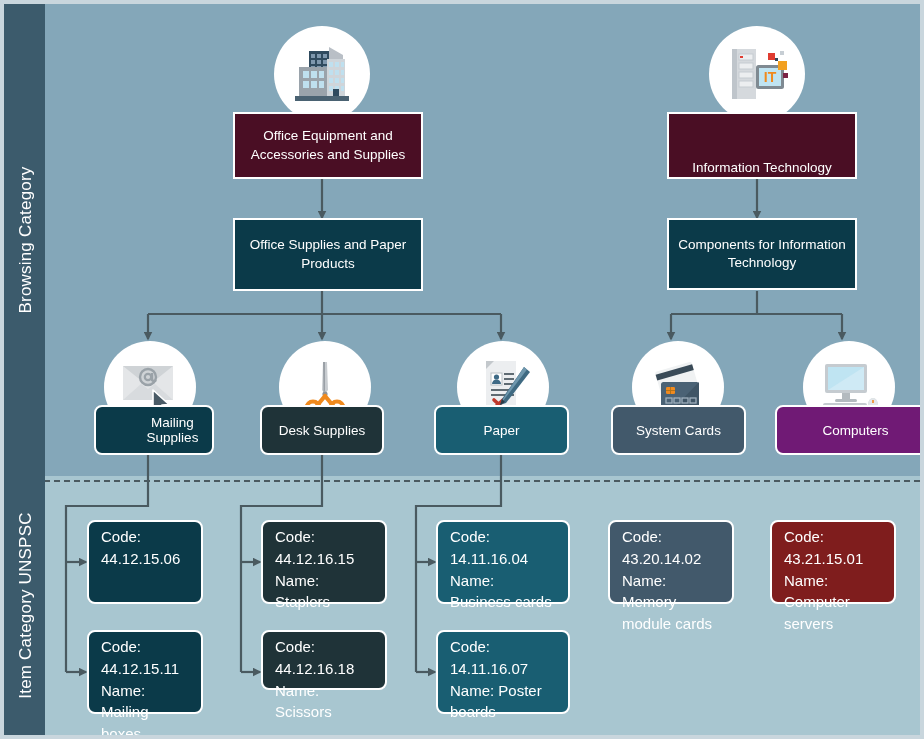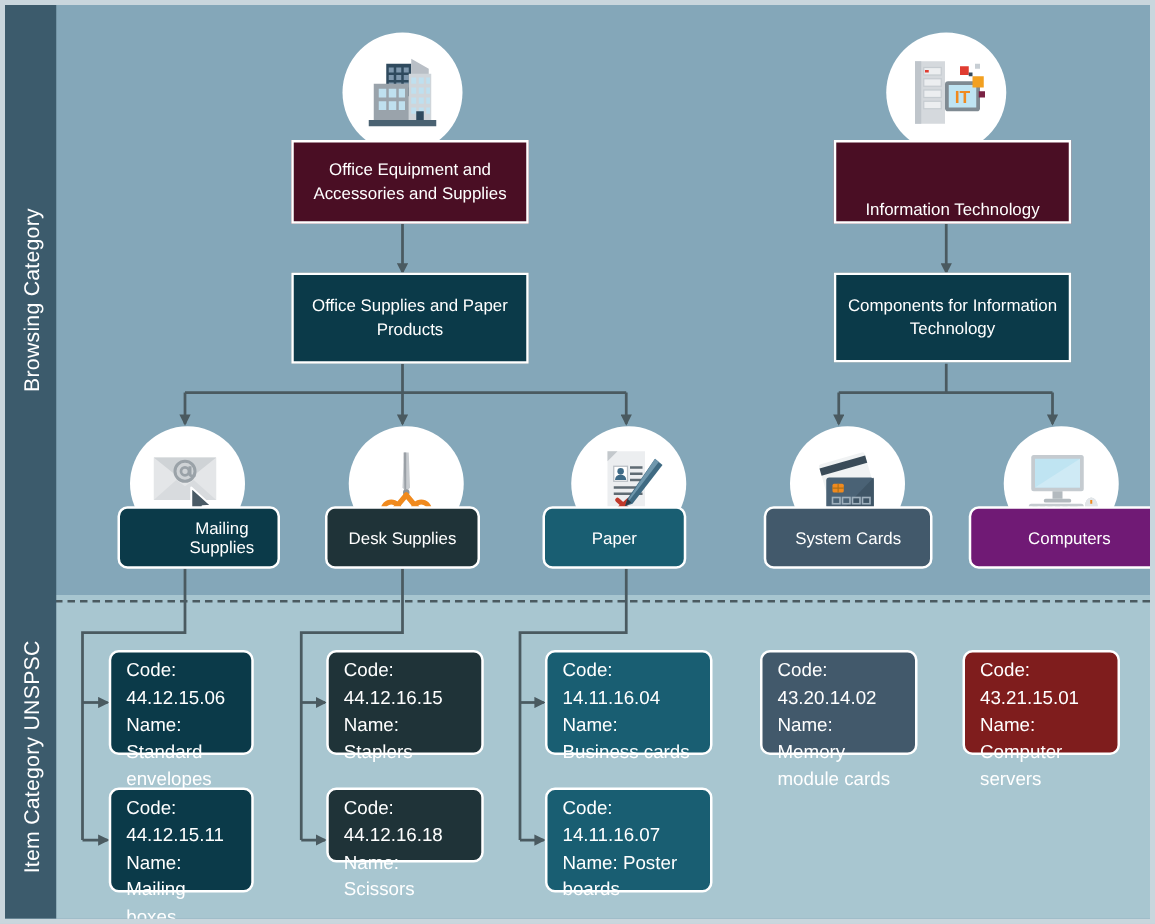--- a/index.html
+++ b/index.html
@@ -311,39 +311,38 @@
     </div>
 
     <div class="box root" style="left:663px;top:108px;width:190px;height:67px;align-items:flex-end;">
       <span>Information Technology</span>
     </div>
 
     <div class="box sub" style="left:663px;top:214px;width:190px;height:72px;">
       <span>Components for Information Technology</span>
     </div>
 
-    <div class="catbox" style="left:90px;top:401px;width:130px;height:50px;background:#0b3a49;padding-left:37px;">
+    <div class="catbox" style="left:90px;top:401px;width:120px;height:50px;background:#0b3a49;padding-left:37px;">
       <span>Mailing Supplies</span>
     </div>
     <div class="catbox" style="left:256px;top:401px;width:124px;height:50px;background:#1f3338;justify-content:center;">
       <span>Desk Supplies</span>
     </div>
-    <div class="catbox" style="left:430px;top:401px;width:115px;height:50px;background:#195e72;">
+    <div class="catbox" style="left:430px;top:401px;width:135px;height:50px;background:#195e72;">
       <span>Paper</span>
     </div>
     <div class="catbox" style="left:607px;top:401px;width:135px;height:50px;background:#42596b;">
       <span>System Cards</span>
     </div>
     <div class="catbox" style="left:771px;top:401px;width:161px;height:50px;background:#701a75;">
       <span>Computers</span>
     </div>
 
     <div class="card" style="left:83px;top:516px;width:116px;height:84px;background:#0b3a49;">
       <div>Code: 44.12.15.06</div>
-      <div>Name: Standard envelopes</div>
     </div>
     <div class="card" style="left:83px;top:626px;width:116px;height:84px;background:#0b3a49;">
       <div>Code: 44.12.15.11</div>
       <div>Name: Mailing boxes</div>
     </div>
 
     <div class="card" style="left:257px;top:516px;width:126px;height:84px;background:#1f3338;">
       <div>Code: 44.12.16.15</div>
       <div>Name: Staplers</div>
     </div>

